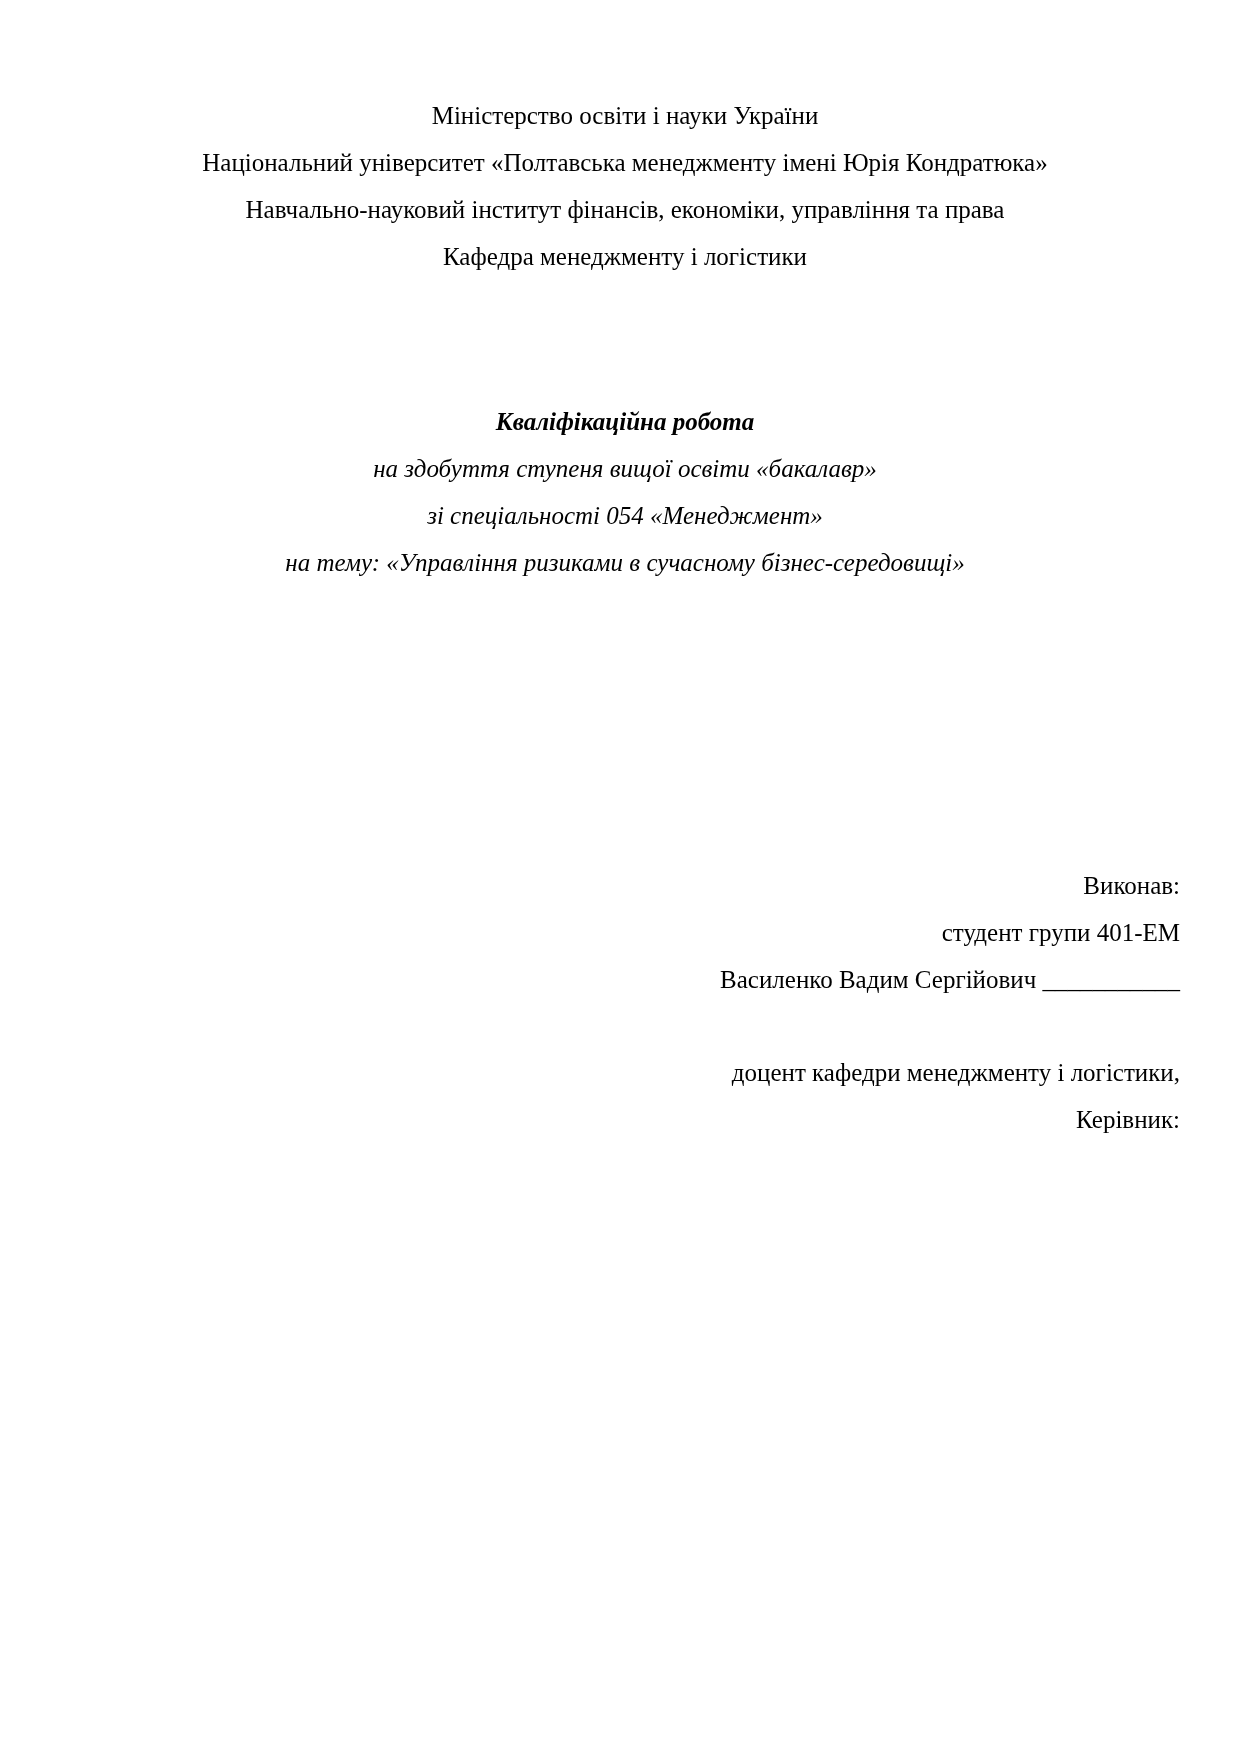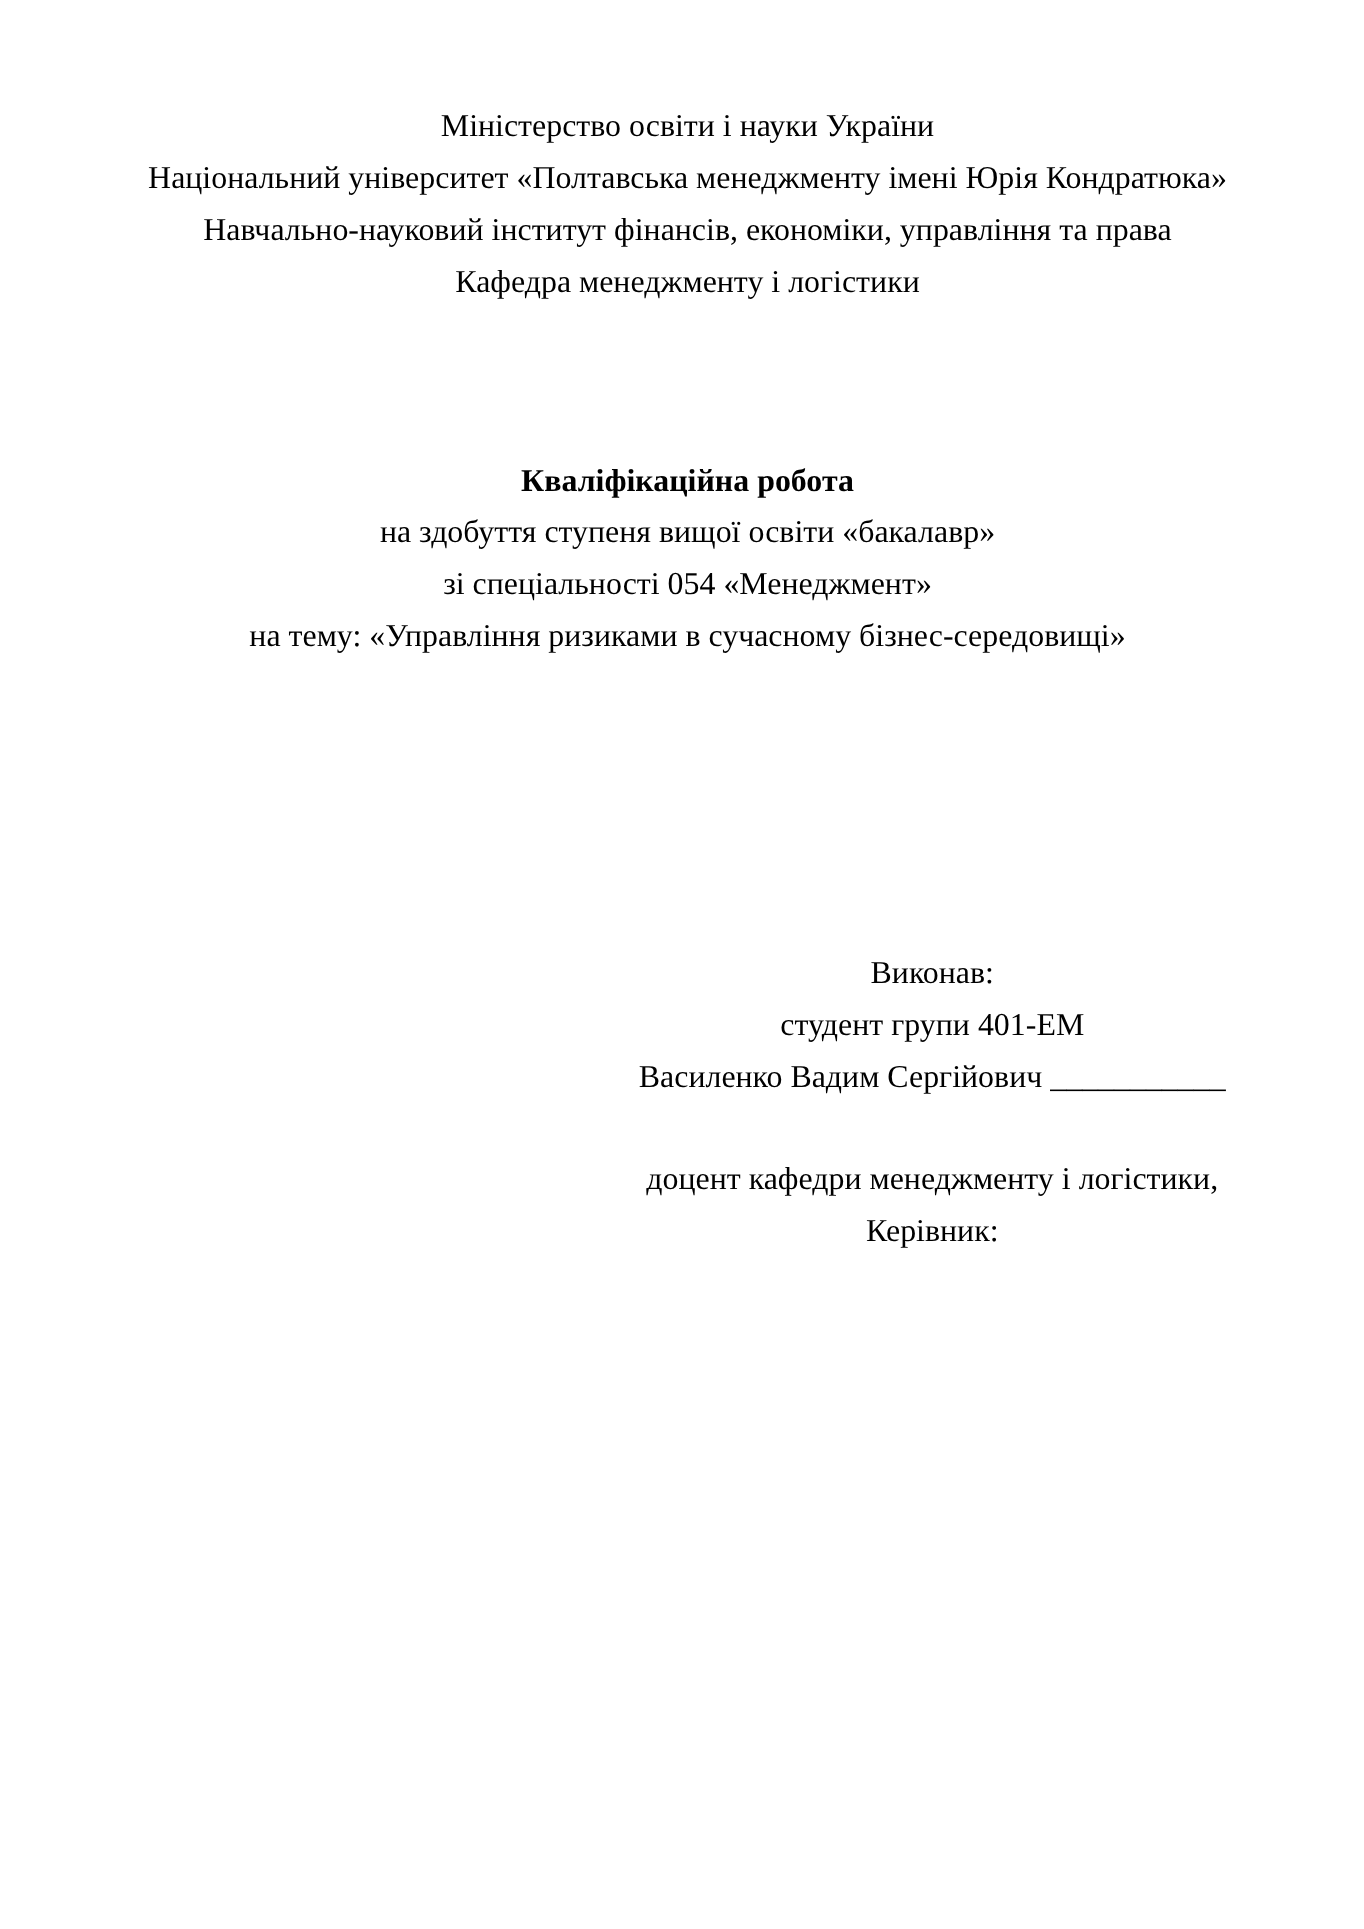--- a/index.html
+++ b/index.html
@@ -7,39 +7,39 @@
     padding: 0;
     background: #e8e8e8;
   }
   .page {
     position: relative;
     width: 1240px;
     height: 1754px;
     margin: 0 auto;
     background: #ffffff;
     font-family: "Liberation Serif", "DejaVu Serif", serif;
-    font-size: 29px;
+    font-size: 25px;
     line-height: 47px;
     color: #000000;
     overflow: hidden;
   }
   .centered-block {
     position: absolute;
     left: 110px;
     right: 100px;
     text-align: center;
   }
   .header-block { top: 92px; }
-  .title-block { top: 414px; }
+  .title-block { top: 398px; font-style: italic; }
   .title-line { font-weight: bold; }
   .left-block {
     position: absolute;
     left: 515px;
     right: 60px;
-    text-align: center;
+    text-align: right;
   }
   .author-block { top: 862px; }
   .supervisor-block { top: 1049px; }
   .footer-block { top: 1410px; }
   .doc-line {
     margin: 0;
     padding: 0;
     white-space: nowrap;
   }
 </style>

